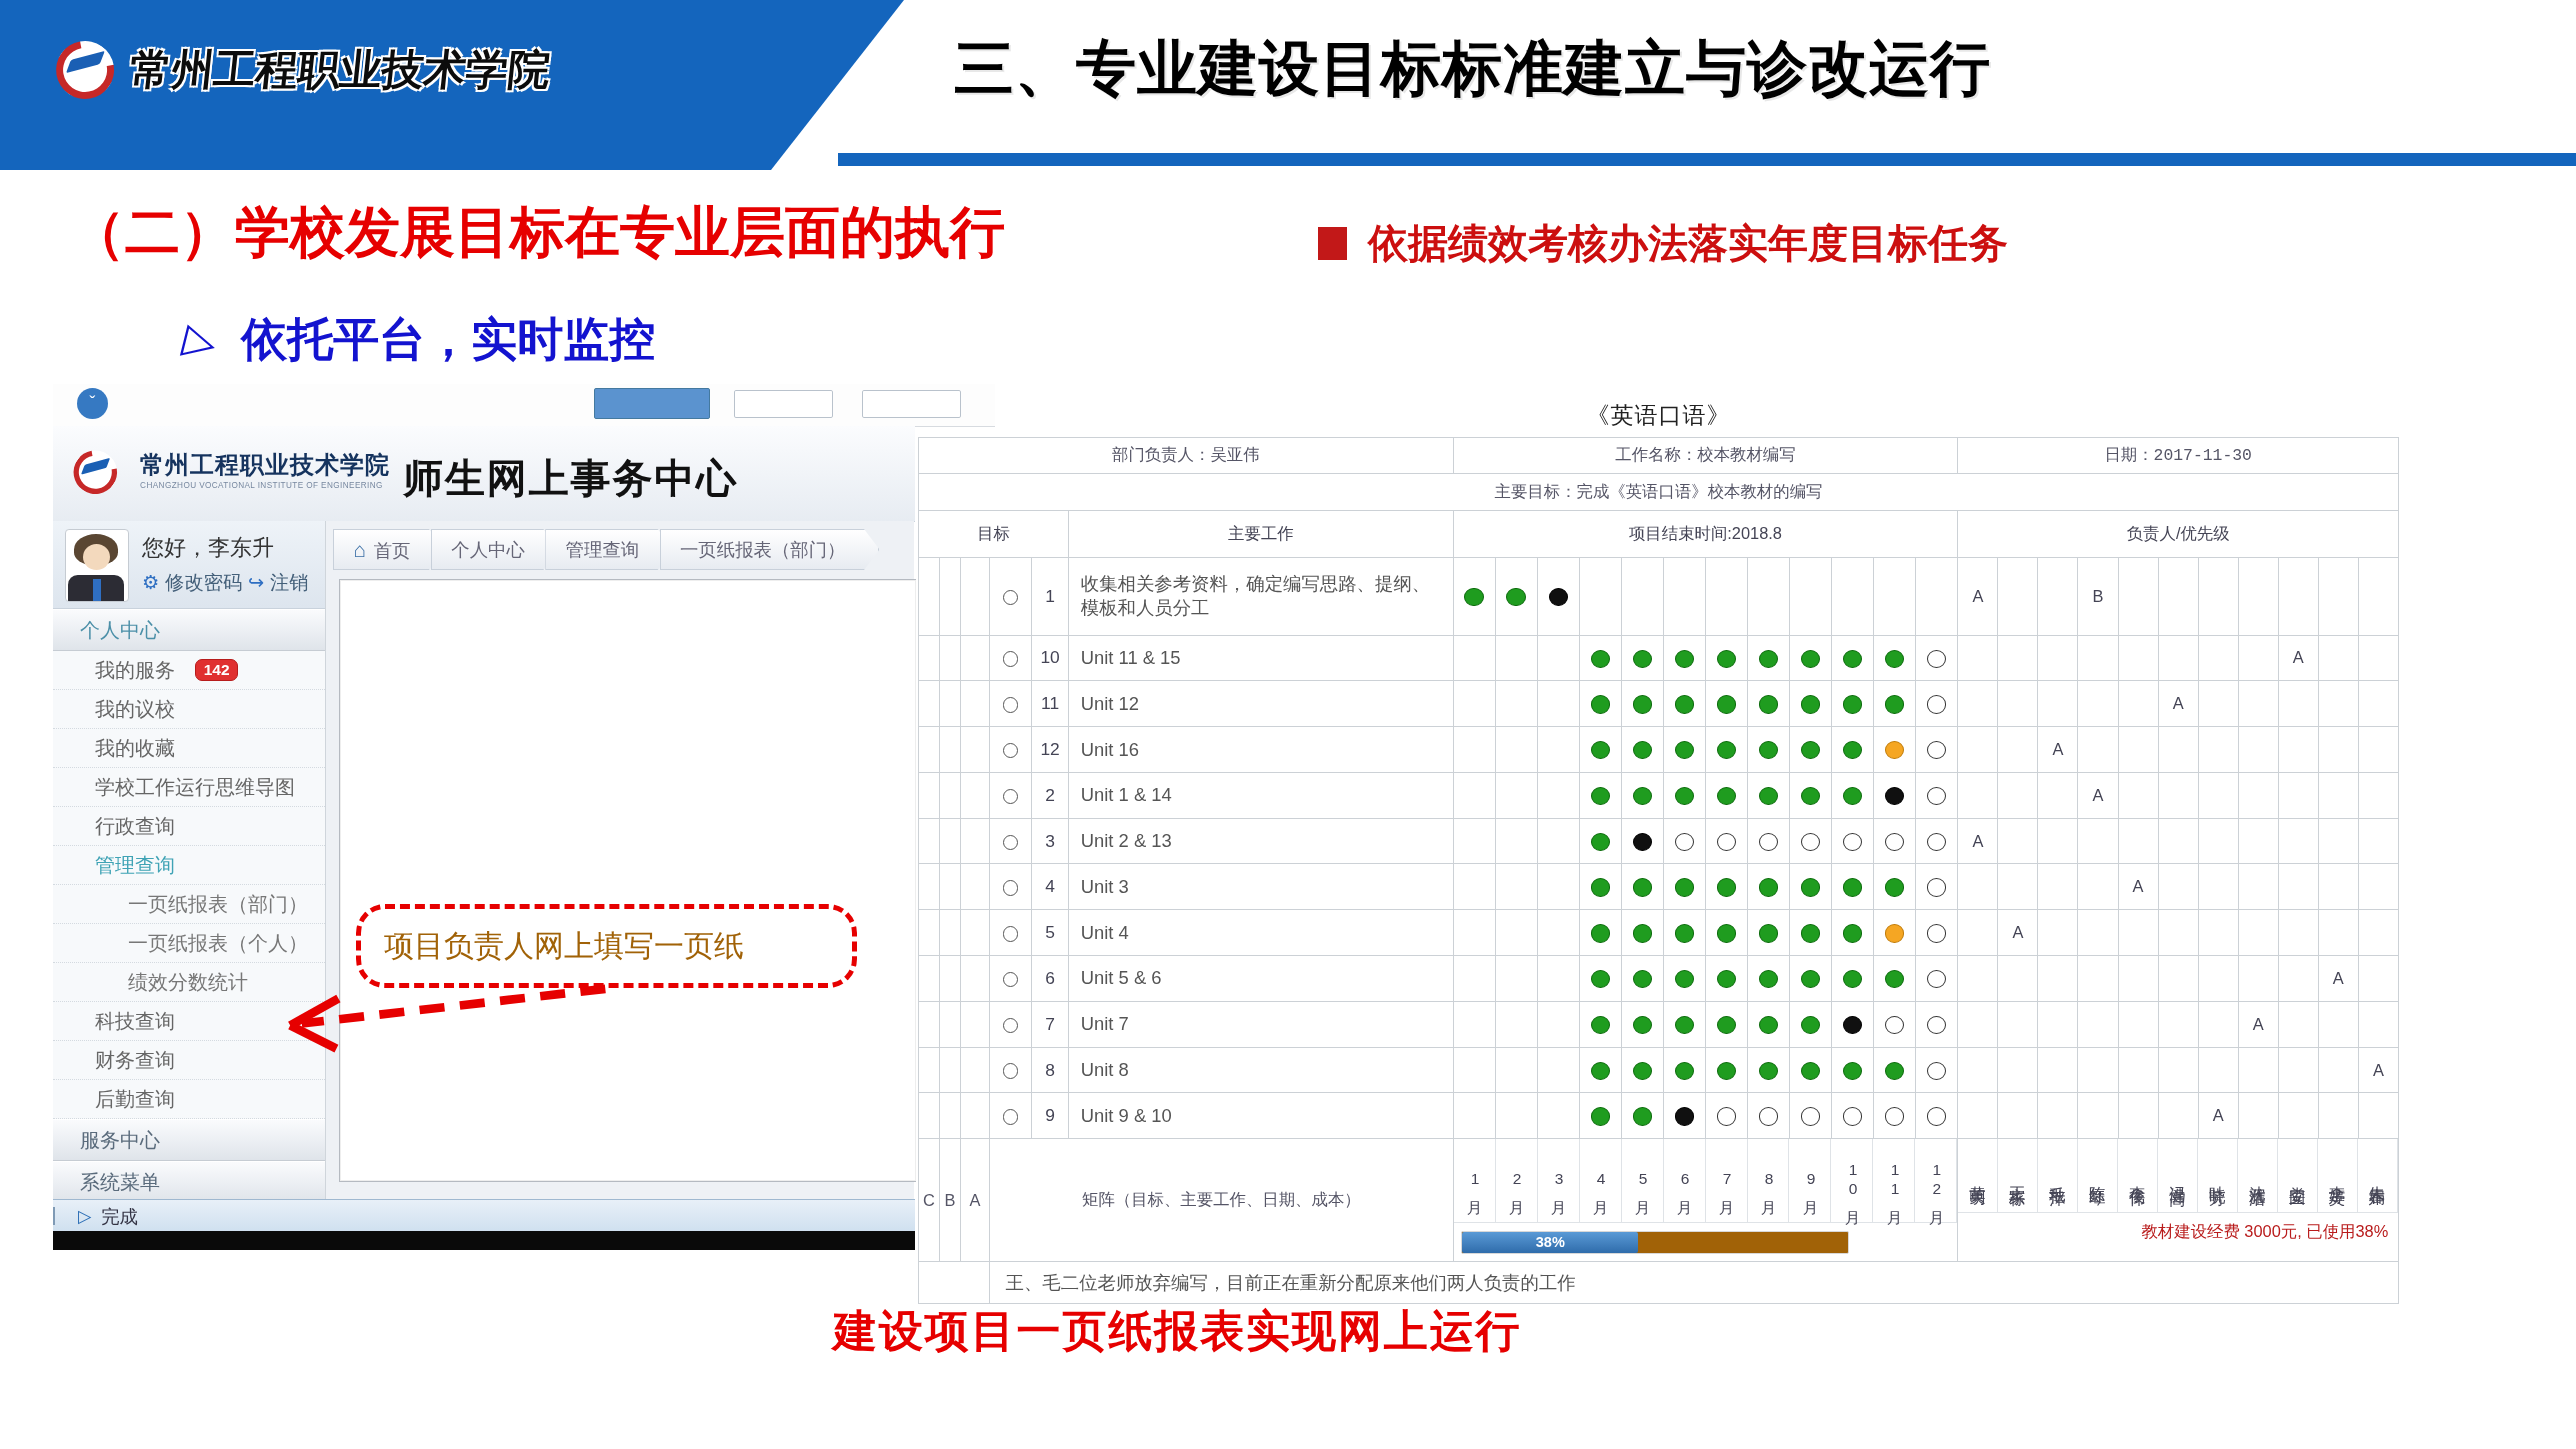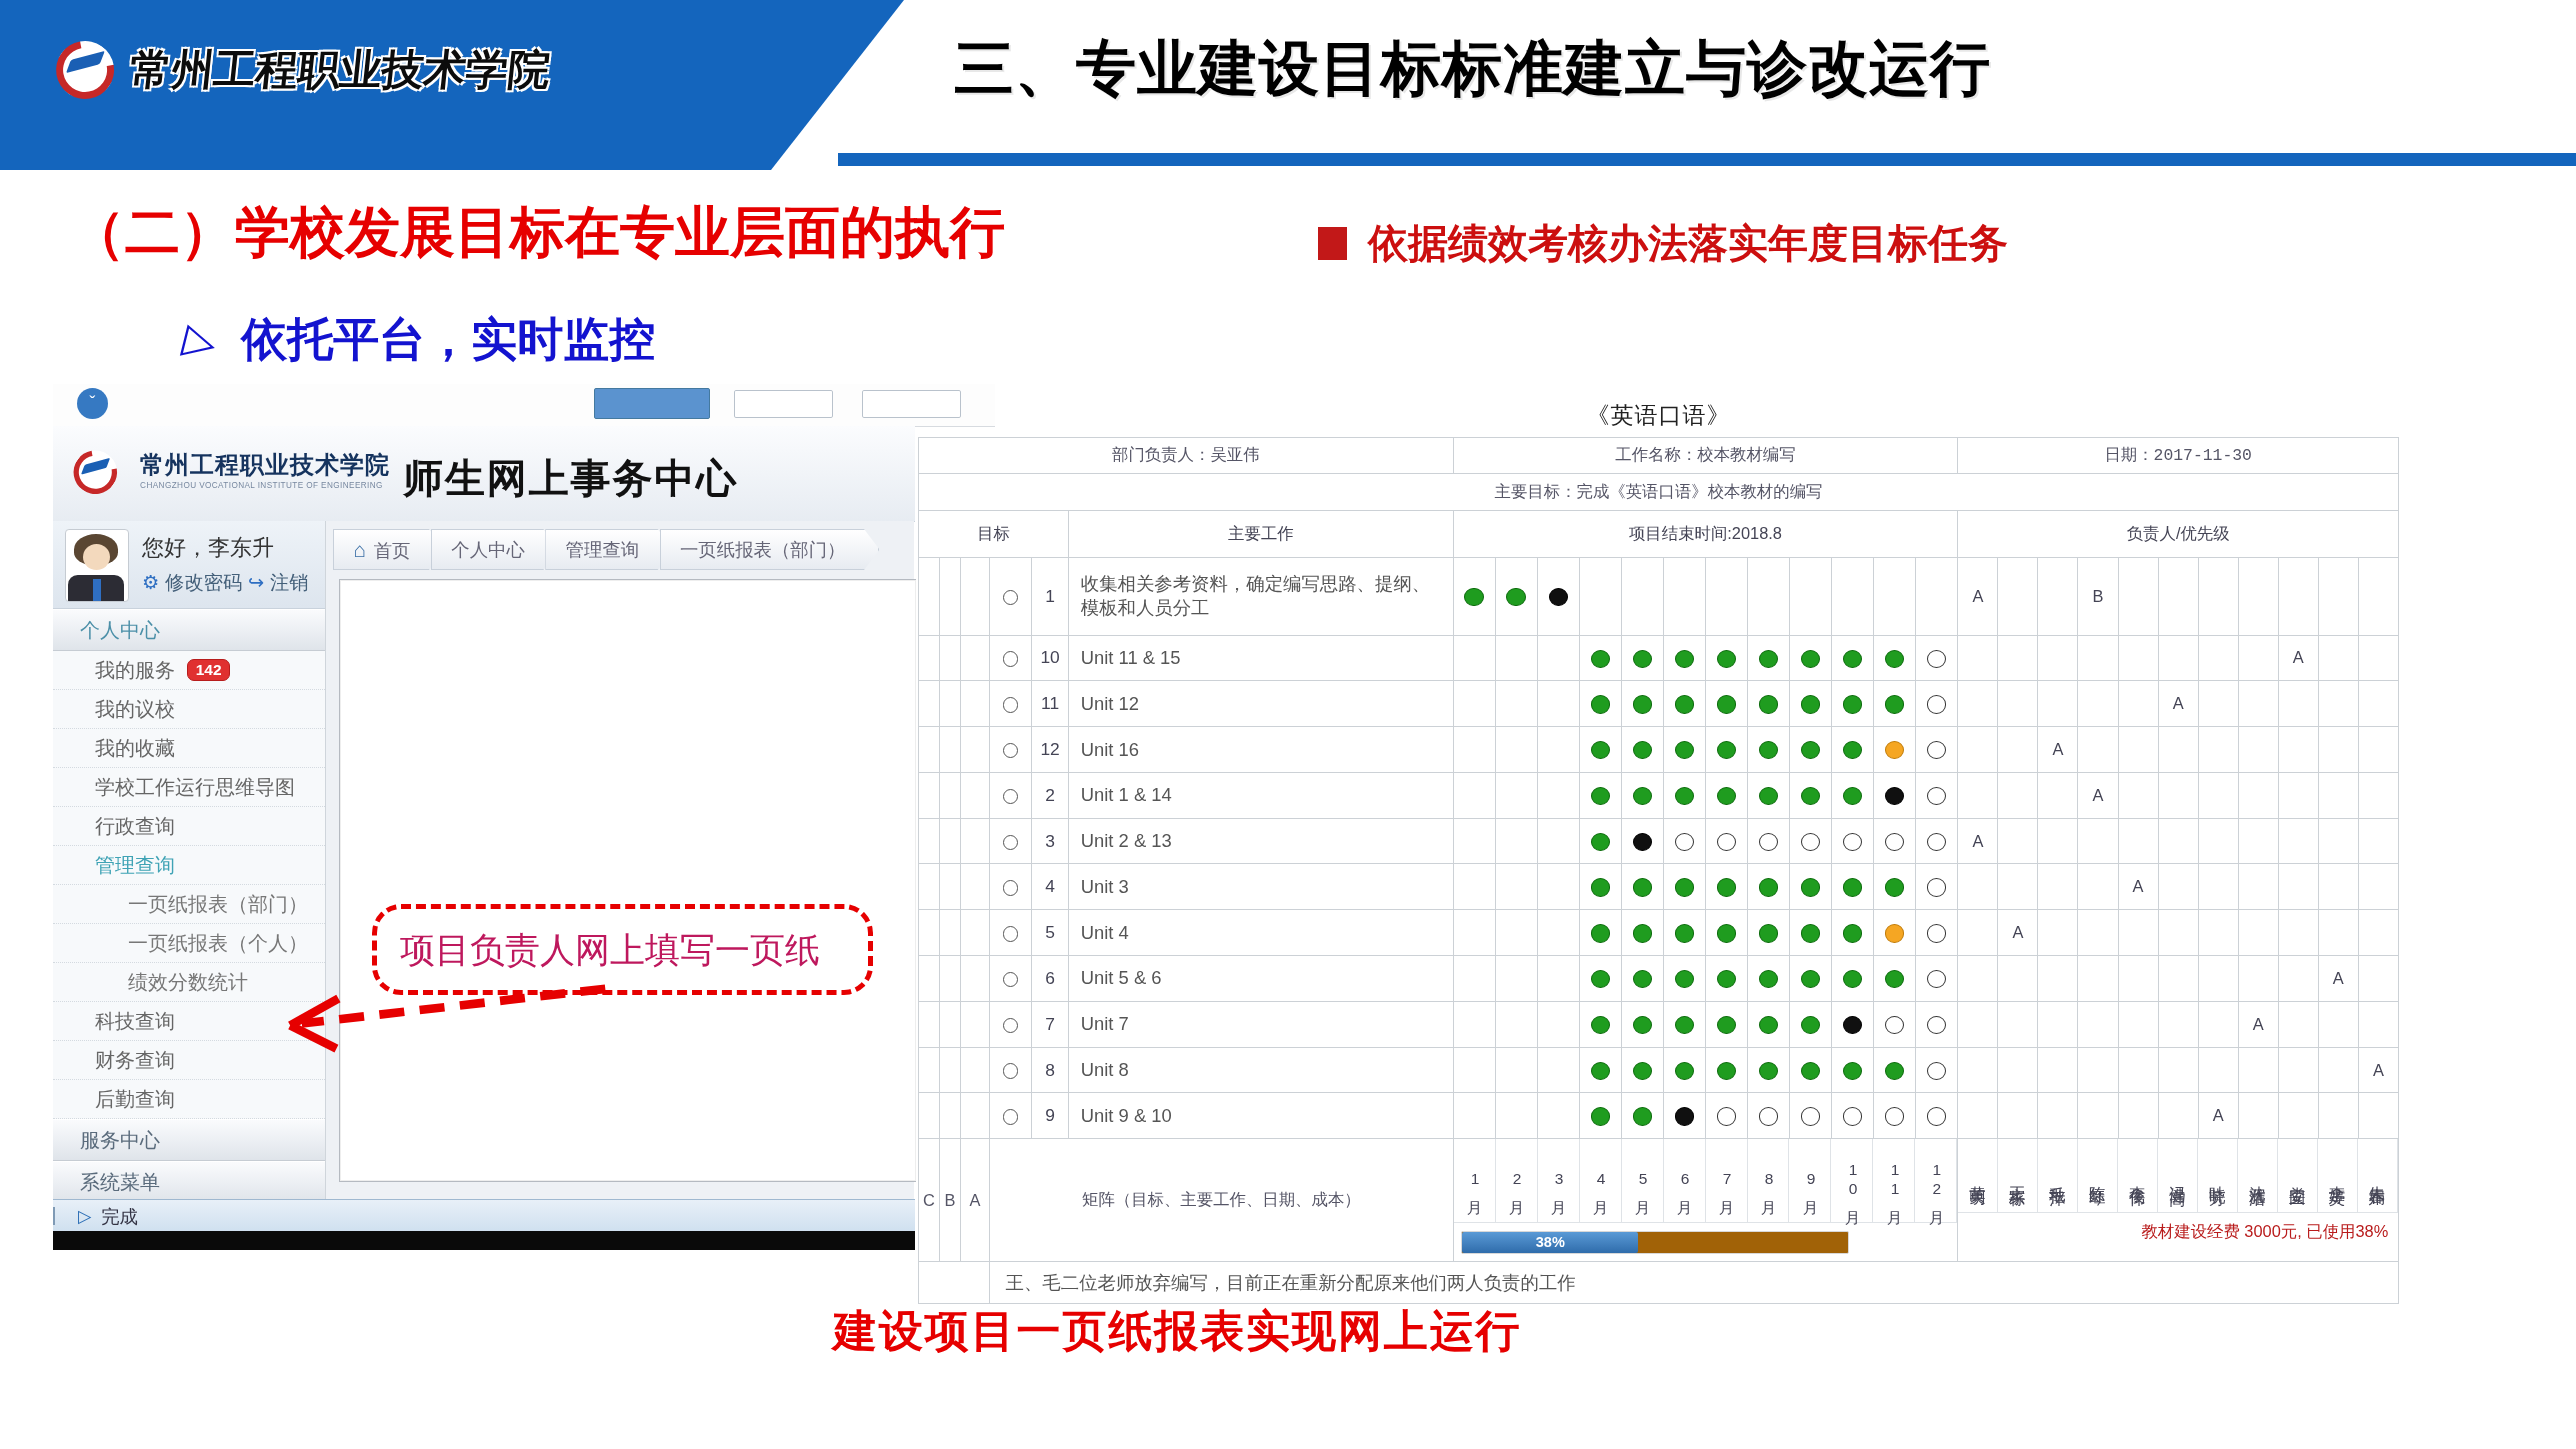--- a/index.html
+++ b/index.html
@@ -63,41 +63,41 @@
   .acct-line{position:absolute;left:89px;top:48px;font-size:19.3px;color:#44607a;display:flex;align-items:center;gap:5.8px;}
   .acct-line .ic{color:#2f6fc2;font-size:19.3px;}
 
   .sb-section,.sb-item,.sb-sub{position:relative;box-sizing:border-box;width:272px;display:flex;align-items:center;}
   .sb-section{height:42px;padding-left:27px;font-size:20px;color:#4b8fa8;
               background:linear-gradient(#fafbfd,#dfe4ea);border-bottom:1px solid #c6ccd3;border-top:1px solid #fff;}
   .sb-section.gray{color:#5a6b7c;}
   .sb-item{height:39px;padding-left:42px;font-size:20px;color:#666;border-bottom:1px dotted #d4dae0;}
   .sb-sub{height:39px;padding-left:75px;font-size:20px;color:#777;border-bottom:1px dotted #d4dae0;}
   .sb-active{color:#3fa3b5;}
-  .badge{margin-left:12px;background:#e03030;color:#fff;font-size:15.5px;font-weight:700;
+  .badge{margin-left:20px;background:#e03030;color:#fff;font-size:15.5px;font-weight:700;
          padding:1px 7.7px;border-radius:7px;border:1px solid #b71c1c;}
 
   .content-bg{position:absolute;left:273px;top:137px;width:588px;height:678px;background:#eef1f5;}
   .crumbs{position:absolute;left:280px;top:145px;display:flex;}
   .crumb{height:39px;line-height:39px;padding:0 33px 0 19.3px;margin-right:-13.5px;font-size:18.4px;color:#667;
          background:linear-gradient(#ffffff,#e7ebf1);border:1px solid #c8d0da;
          clip-path:polygon(0 0,calc(100% - 15.5px) 0,100% 50%,calc(100% - 15.5px) 100%,0 100%);}
   .home-ic{color:#3a6ea5;font-size:21px;margin-right:7.7px;}
   .panel{position:absolute;left:286px;top:195px;width:576px;height:601px;background:#fff;
          border:1.9px solid #b5bac1;border-right:0;box-shadow:inset 0 0 0 1px #eee;}
   .statusbar{position:absolute;left:0;top:815px;width:862px;height:32px;
              background:linear-gradient(#e8f0f8,#cfe0ef);border-top:1px solid #9fb8d0;
              display:flex;align-items:center;font-size:18.4px;color:#334;}
   .statusbar .play{color:#2a6db5;margin:0 9.7px 0 13.5px;font-size:17.4px;}
   .statusbar .vb{display:inline-block;width:1.9px;height:17.4px;background:#7f9ab5;margin-right:9.7px;}
   .blackbar{position:absolute;left:0;top:847px;width:862px;height:19.3px;background:#0a0a0a;}
 
   
-  .callout{position:absolute;left:372px;top:904px;width:454px;padding:15.5px 13.5px 15.5px 23px;
-           border:5.8px dashed #e60000;border-radius:29px;font-size:35px;line-height:1.42;color:#be185d;}
+  .callout{position:absolute;left:356px;top:904px;width:454px;padding:15.5px 13.5px 15.5px 23px;
+           border:5.8px dashed #e60000;border-radius:29px;font-size:30px;line-height:1.42;color:#a16207;}
   .callout-arrow{position:absolute;left:263px;top:958px;}
 
   
   .report{position:absolute;left:918px;top:400px;width:1481px;}
   .rtitle{text-align:center;font-size:23px;color:#222;margin-bottom:5.8px;letter-spacing:1px;}
   #report-table{border-collapse:collapse;table-layout:fixed;width:1481px;color:#556;background:#fff;}
   #report-table td{border:1px solid #ccd1d6;text-align:center;padding:0;font-size:16.4px;overflow:hidden;}
   .r-info td{height:35px;text-align:left;padding:0 11.6px;white-space:nowrap;font-family:Liberation Mono, monospace;}
   .r-goal td{height:36px;text-align:left;padding:0 11.6px;}
   .r-head td{height:46px;font-size:17.4px;color:#445;}

